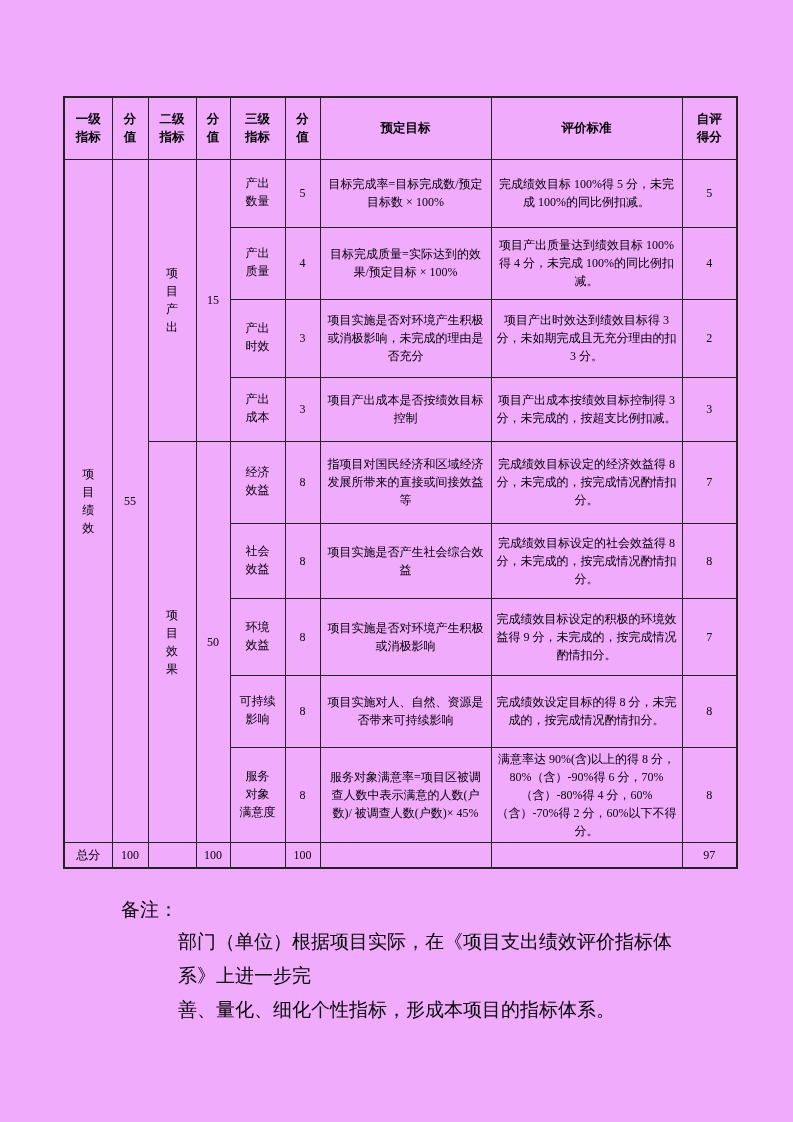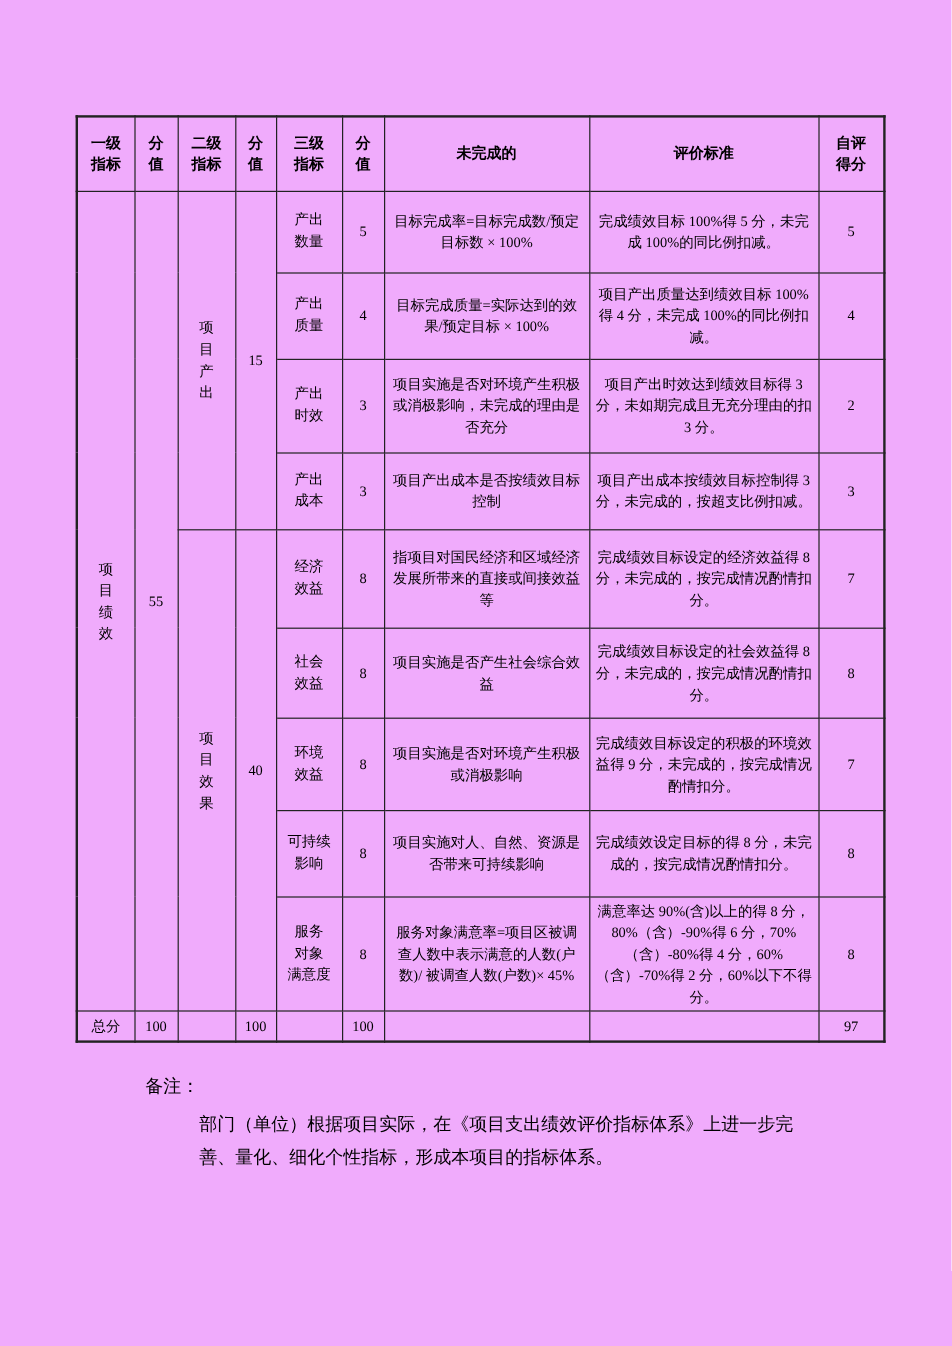--- a/index.html
+++ b/index.html
@@ -47,21 +47,21 @@
     padding: 5px 7px;
     vertical-align: middle;
   }
   .bold { font-weight: bold; }
   .self-total { font-size: 16px; border-radius: 18px; }
   .note {
     position: absolute;
     left: 121px;
     top: 893px;
     display: flex;
-    font-size: 15px;
+    font-size: 19px;
     line-height: 1.8;
   }
   .note-label { flex: none; }
   .note-text { white-space: pre-line; width: 500px; margin-top: 32px; }
 </style>
 </head>
 <body>
 
 <div class="page">
 
@@ -85,21 +85,21 @@
       <th>分
 值</th>
       <th>二级
 指标</th>
       <th>分
 值</th>
       <th>三级
 指标</th>
       <th>分
 值</th>
-      <th>未完成的</th>
+      <th>预定目标</th>
       <th>评价标准</th>
       <th>自评
 得分</th>
     </tr>
 
     <tr style="height:68px">
       <td rowspan="9" class="vstack">项
 目
 绩
 效</td>
@@ -142,21 +142,21 @@
       <td class="text-cell">项目产出成本是否按绩效目标控制</td>
       <td class="text-cell">项目产出成本按绩效目标控制得 3 分，未完成的，按超支比例扣减。</td>
       <td class="num">3</td>
     </tr>
 
     <tr style="height:82px">
       <td rowspan="5" class="vstack">项
 目
 效
 果</td>
-      <td rowspan="5" class="num">40</td>
+      <td rowspan="5" class="num">50</td>
       <td class="pre">经济
 效益</td>
       <td class="num">8</td>
       <td class="text-cell">指项目对国民经济和区域经济发展所带来的直接或间接效益等</td>
       <td class="text-cell">完成绩效目标设定的经济效益得 8 分，未完成的，按完成情况酌情扣分。</td>
       <td class="num">7</td>
     </tr>
 
     <tr style="height:75px">
       <td class="pre">社会

